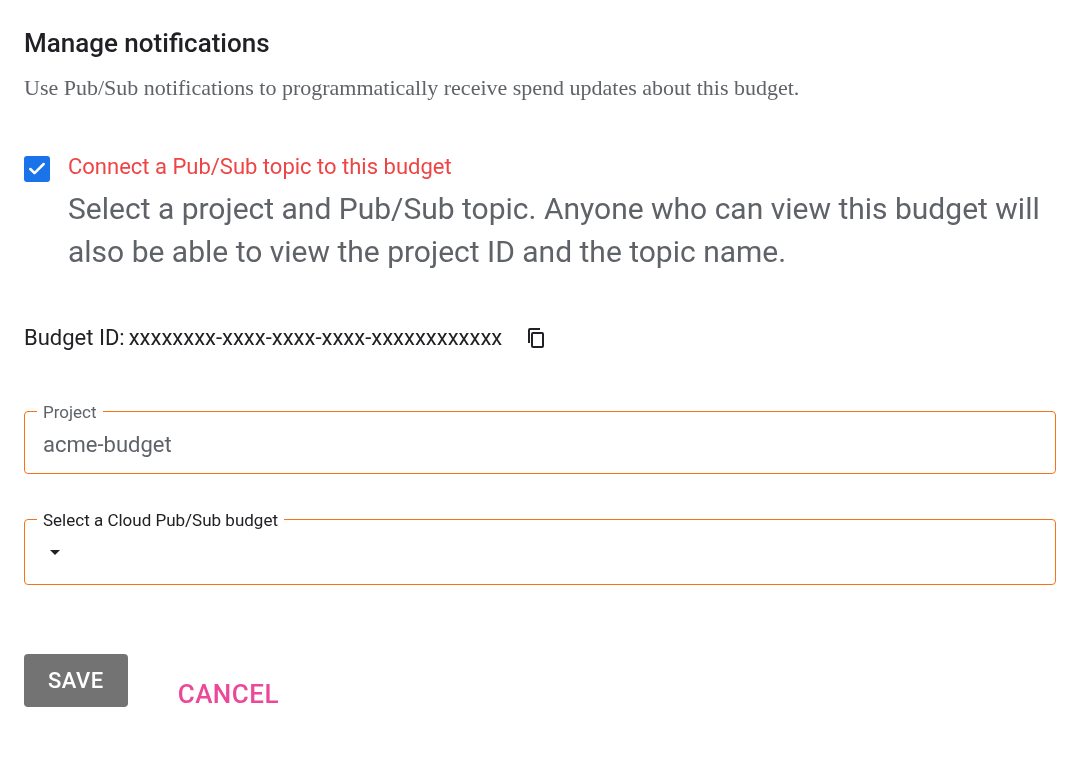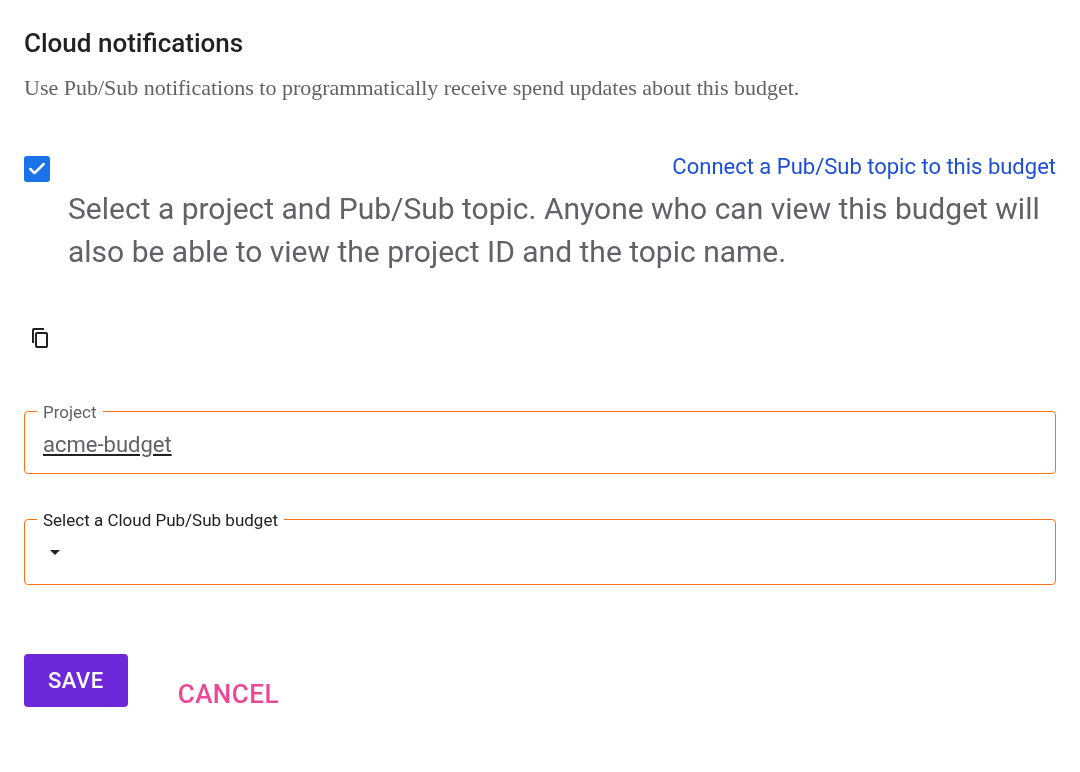--- a/index.html
+++ b/index.html
@@ -47,24 +47,23 @@
     }
     .checkbox svg {
       width: 20px;
       height: 20px;
     }
     .checkbox-content {
       flex: 1;
     }
     .checkbox-label {
       font-size: 22px;
-      color: #1d4ed8;
+      color: #ef4444;
       line-height: 1.4;
       margin-bottom: 4px;
-      text-align: right;
     }
     .checkbox-description {
       font-size: 30px;
       color: #5f6368;
       line-height: 1.45;
     }
     .budget-id-row {
       display: flex;
       align-items: center;
       gap: 18px;
@@ -105,21 +104,20 @@
       padding: 0 6px;
       margin-left: 12px;
     }
     .field-container.dark legend {
       color: #202124;
     }
     .field-inner {
       display: flex;
       align-items: center;
       padding: 10px 18px 16px 18px;
-      text-decoration: underline;
     }
     .field-value {
       font-size: 22px;
       color: #5f6368;
     }
     .field-value.dark {
       color: #202124;
     }
     .select-project-button {
       font-size: 20px;
@@ -138,21 +136,21 @@
       width: 24px;
       height: 24px;
     }
     .button-row {
       display: flex;
       align-items: center;
       gap: 50px;
       margin-top: 68px;
     }
     .save-button {
-      background: #6d28d9;
+      background: #737373;
       color: #fff;
       border: none;
       border-radius: 4px;
       padding: 14px 24px;
       font-size: 22px;
       font-weight: 500;
       letter-spacing: 0.5px;
       cursor: pointer;
       font-family: inherit;
     }
@@ -164,36 +162,41 @@
       font-weight: 500;
       letter-spacing: 0.5px;
       cursor: pointer;
       font-family: inherit;
       margin-top: 26px;
     }
   </style>
 </head>
 <body>
 
-<div class="section-title">Cloud notifications</div>
+<div class="section-title">Manage notifications</div>
 <div class="section-description">Use Pub/Sub notifications to programmatically receive spend updates about this budget.</div>
 
 <div class="checkbox-row">
   <div class="checkbox">
     <svg viewBox="0 0 24 24" fill="none" stroke="#fff" stroke-width="3" stroke-linecap="round" stroke-linejoin="round">
       <polyline points="20 6 9 17 4 12"></polyline>
     </svg>
   </div>
   <div class="checkbox-content">
     <div class="checkbox-label">Connect a Pub/Sub topic to this budget</div>
     <div class="checkbox-description">Select a project and Pub/Sub topic. Anyone who can view this budget will also be able to view the project ID and the topic name.</div>
   </div>
 </div>
 
 <div class="budget-id-row">
+  <span>
+    <span class="budget-id-label">Budget ID:</span>
+    <span> </span>
+    <span class="budget-id-value">xxxxxxxx-xxxx-xxxx-xxxx-xxxxxxxxxxxx</span>
+  </span>
   <div class="copy-button">
     <svg viewBox="0 0 24 24" fill="none" stroke="#202124" stroke-width="2">
       <rect x="8" y="7" width="11" height="14" rx="1"></rect>
       <path d="M5 17 V4 a1 1 0 0 1 1 -1 h10"></path>
     </svg>
   </div>
 </div>
 
 <div class="field-container">
   <fieldset>

